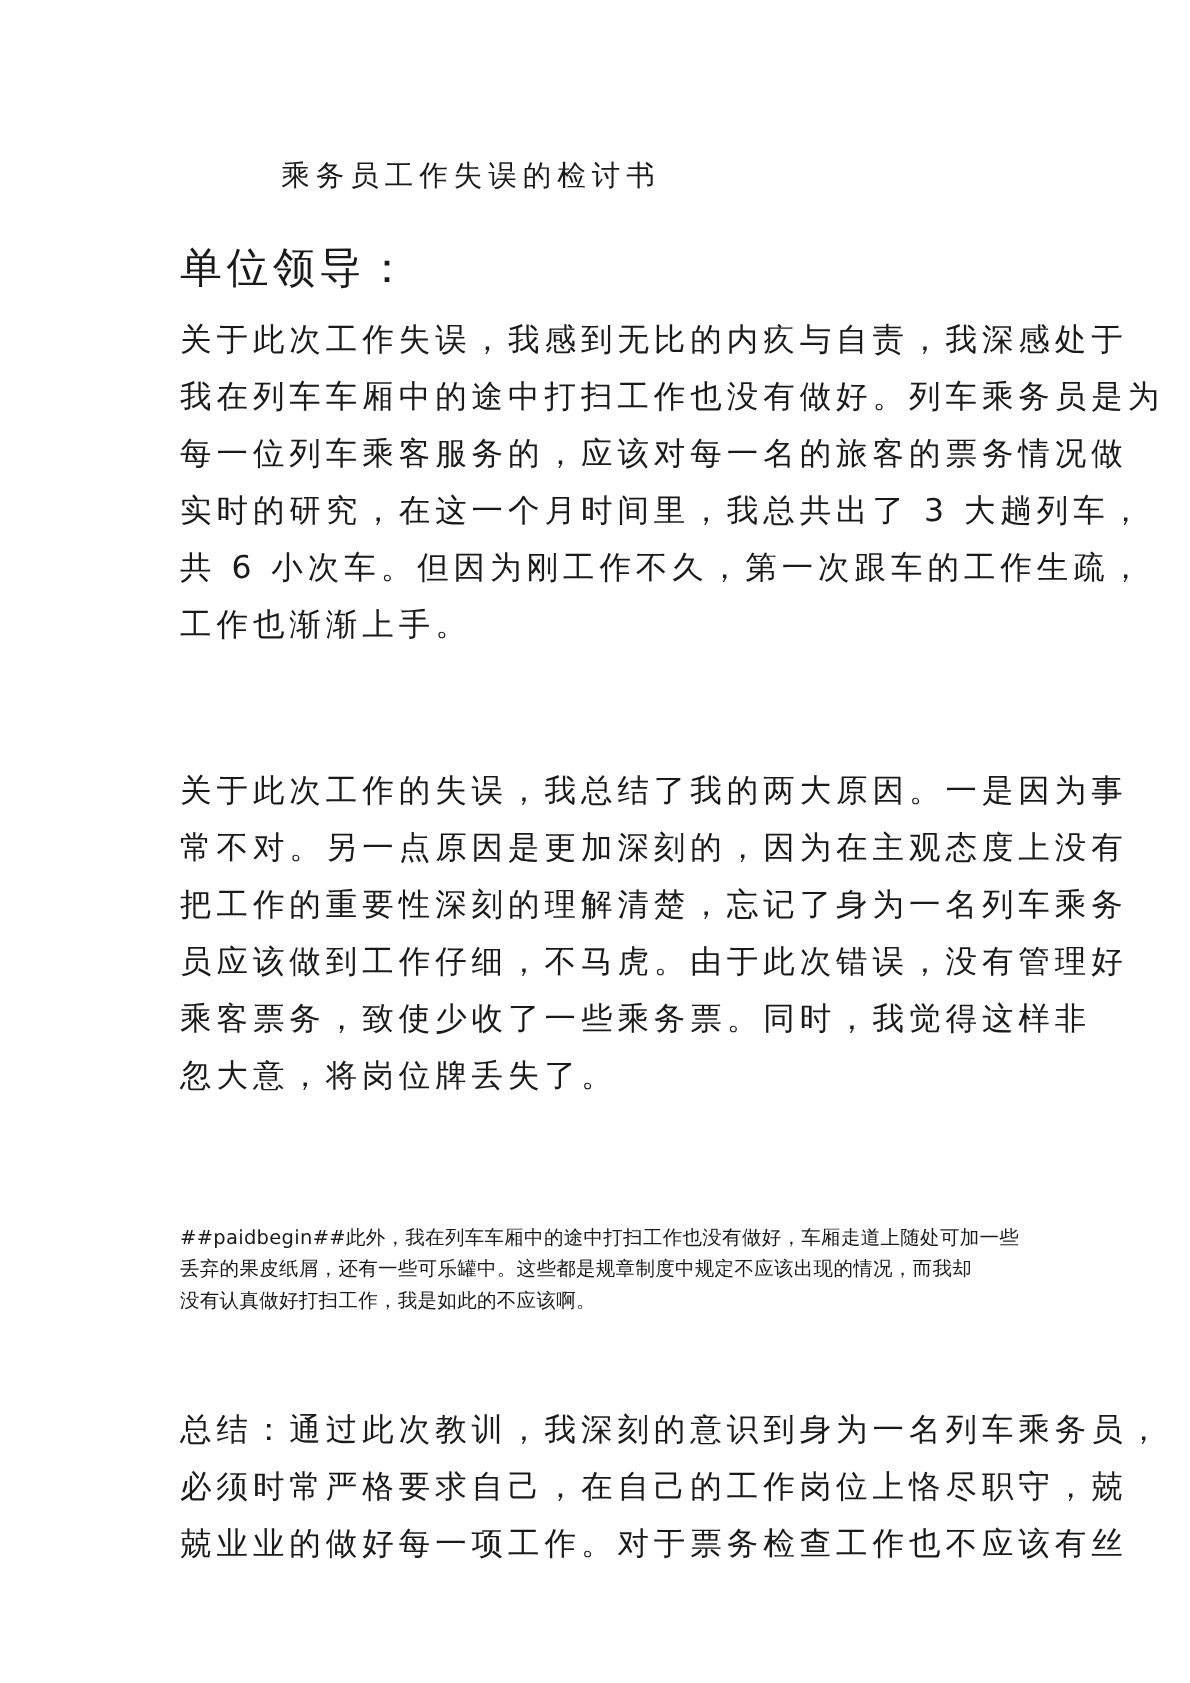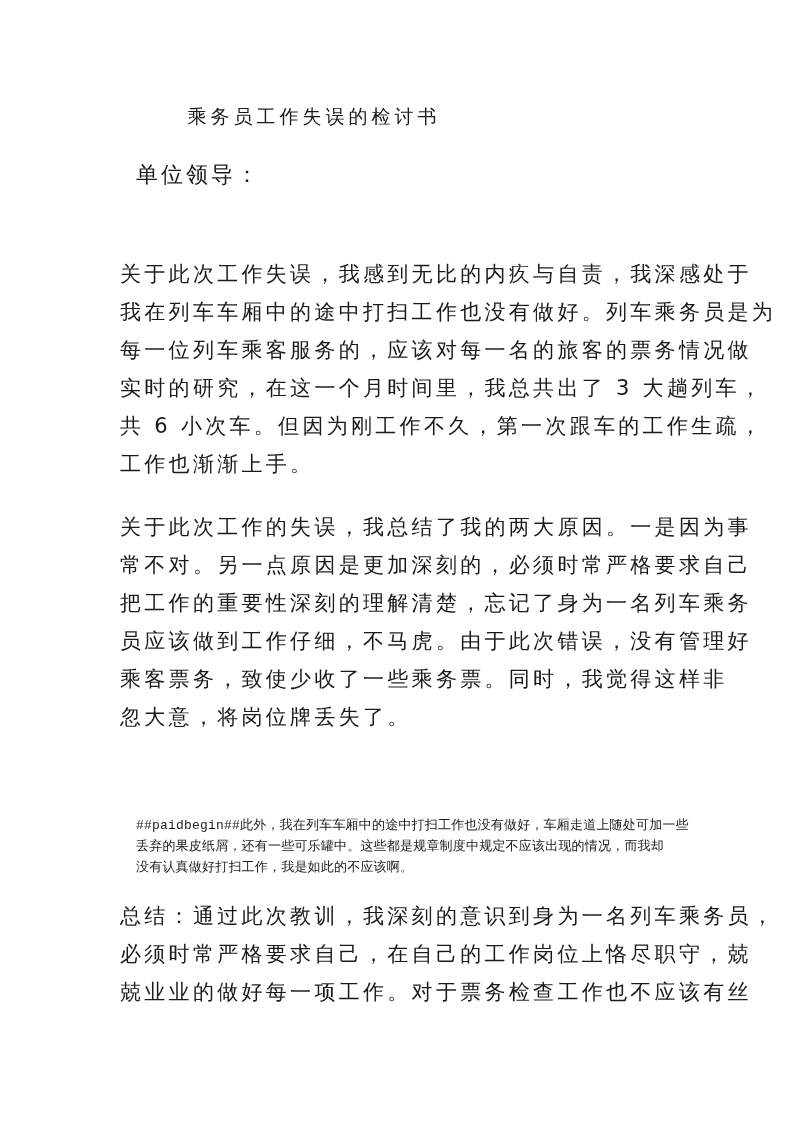--- a/index.html
+++ b/index.html
@@ -1,52 +1,52 @@
 <!DOCTYPE html>
 <html><head>
   <meta charset="utf-8">
   <style>
     html, body { margin: 0; padding: 0; background: #ffffff; }
     body { width: 793px; height: 1122px; position: relative; overflow: hidden; font-family: "DejaVu Sans", sans-serif; color: #1a1a1a; }
     .title { position: absolute; top: 104px; left: 0; width: 628px; text-align: center; font-size: 19px; letter-spacing: 4px; }
-    .salutation { position: absolute; top: 160px; left: 136px; font-size: 22px; letter-spacing: 3px; }
+    .salutation { position: absolute; top: 160px; left: 120px; font-size: 28px; letter-spacing: 3px; }
     .para { position: absolute; left: 120px; width: 560px; }
     .line { height: 38px; line-height: 38px; font-size: 21px; letter-spacing: 3.3px; white-space: nowrap; }
-    .small-para { position: absolute; left: 136px; width: 560px; font-family: Liberation Mono, monospace; }
+    .small-para { position: absolute; left: 120px; width: 560px; }
     .small-line { height: 21px; line-height: 21px; font-size: 13px; letter-spacing: 0.2px; white-space: nowrap; }
   </style>
 </head>
 <body>
 
 <div>
   <div class="title">乘务员工作失误的检讨书</div>
   <div class="salutation">单位领导：</div>
 
-  <div class="para" style="top:207px;margin-top:48px;">
+  <div class="para" style="top:207px;">
     <div class="line">关于此次工作失误，我感到无比的内疚与自责，我深感处于</div>
     <div class="line">我在列车车厢中的途中打扫工作也没有做好。列车乘务员是为</div>
     <div class="line">每一位列车乘客服务的，应该对每一名的旅客的票务情况做</div>
     <div class="line">实时的研究，在这一个月时间里，我总共出了 3 大趟列车，</div>
     <div class="line">共 6 小次车。但因为刚工作不久，第一次跟车的工作生疏，</div>
     <div class="line">工作也渐渐上手。</div>
   </div>
 
   <div class="para" style="top:508px;">
     <div class="line">关于此次工作的失误，我总结了我的两大原因。一是因为事</div>
-    <div class="line">常不对。另一点原因是更加深刻的，必须时常严格要求自己</div>
+    <div class="line">常不对。另一点原因是更加深刻的，因为在主观态度上没有</div>
     <div class="line">把工作的重要性深刻的理解清楚，忘记了身为一名列车乘务</div>
     <div class="line">员应该做到工作仔细，不马虎。由于此次错误，没有管理好</div>
     <div class="line">乘客票务，致使少收了一些乘务票。同时，我觉得这样非</div>
     <div class="line">忽大意，将岗位牌丢失了。</div>
   </div>
 
   <div class="small-para" style="top:815px;">
     <div class="small-line">##paidbegin##此外，我在列车车厢中的途中打扫工作也没有做好，车厢走道上随处可加一些</div>
     <div class="small-line">丢弃的果皮纸屑，还有一些可乐罐中。这些都是规章制度中规定不应该出现的情况，而我却</div>
     <div class="small-line">没有认真做好打扫工作，我是如此的不应该啊。</div>
   </div>
 
-  <div class="para" style="top:897px;">
+  <div class="para" style="top:934px;">
     <div class="line">总结：通过此次教训，我深刻的意识到身为一名列车乘务员，</div>
     <div class="line">必须时常严格要求自己，在自己的工作岗位上恪尽职守，兢</div>
     <div class="line">兢业业的做好每一项工作。对于票务检查工作也不应该有丝</div>
   </div>
 </div>
 
 </body></html>

